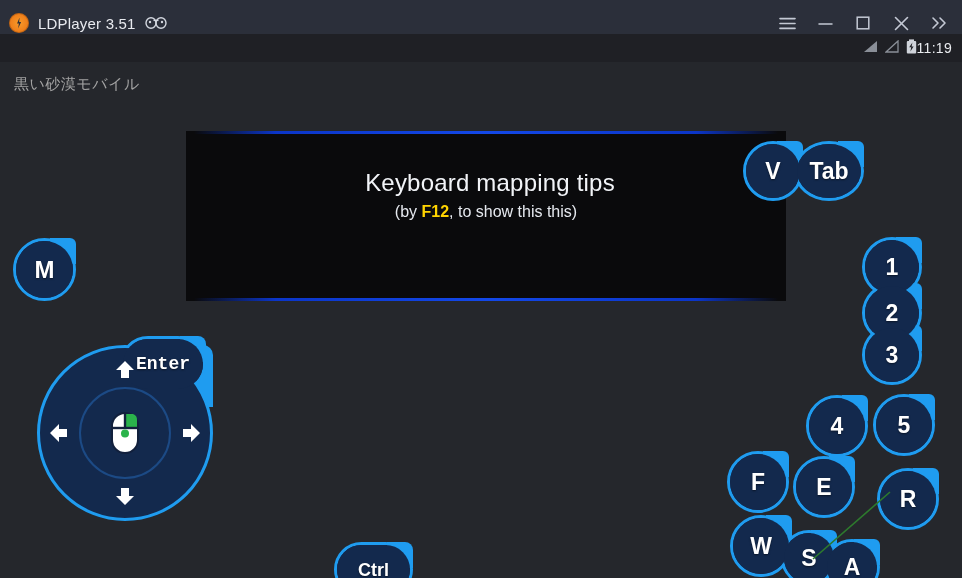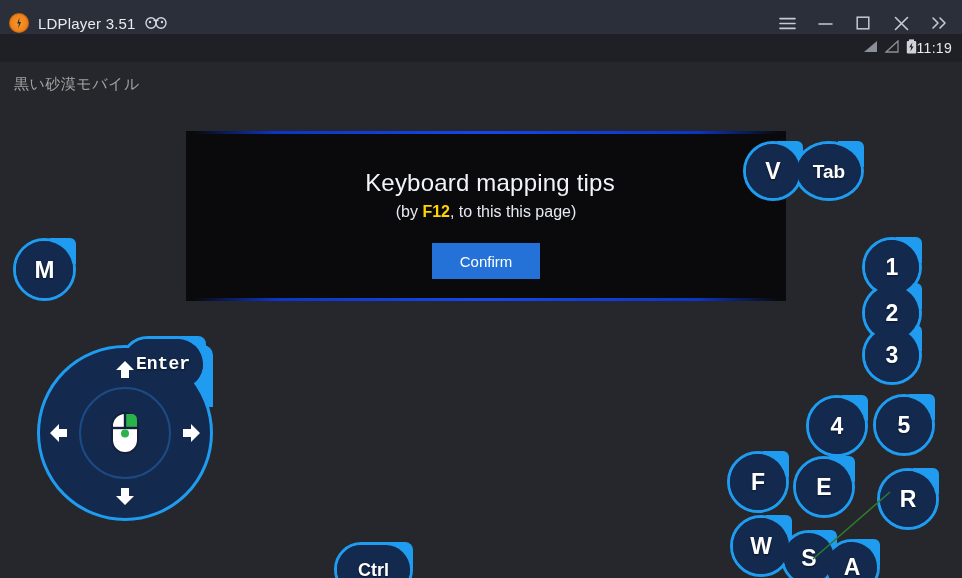--- a/index.html
+++ b/index.html
@@ -285,31 +285,30 @@
           <path d="M14 2 H22 A6 6 0 0 1 26 8 V16 H14 Z" fill="#2bb34b"></path>
           <path d="M2 16 H26" stroke="#12203c" stroke-width="2.4"></path>
           <path d="M14 2 V16" stroke="#12203c" stroke-width="2.4"></path>
           <circle cx="14" cy="21.5" r="4" fill="#2bb34b"></circle>
         </svg>
       </div>
     </div>
 
     <div class="tips">
       <div class="tips-title">Keyboard mapping tips</div>
-      <div class="tips-sub"><span>(by </span><span class="hk">F12</span><span>,  to this this page)</span></div>
-      <button class="confirm">Confirm</button>
+      <div class="tips-sub"><span>(by </span><span class="hk">F12</span><span>,  to show this this)</span></div>
     </div>
 
     <div id="keylayer">
         <div class="key round" style="left: 743px; top: 34px; width: 60px; height: 60px; font-size: 23px;">
           <div class="notch"></div>
           <div class="body"></div>
           <span class="kl">V</span>
         </div>
-        <div class="key round" style="left: 794px; top: 34px; width: 70px; height: 60px; font-size: 19px;">
+        <div class="key round" style="left: 794px; top: 34px; width: 70px; height: 60px; font-size: 23px;">
           <div class="notch"></div>
           <div class="body"></div>
           <span class="kl">Tab</span>
         </div>
         <div class="key round" style="left: 13px; top: 131px; width: 63px; height: 63px; font-size: 24px;">
           <div class="notch"></div>
           <div class="body"></div>
           <span class="kl">M</span>
         </div>
         <div class="key round" style="left: 862px; top: 130px; width: 60px; height: 60px; font-size: 23px;">

